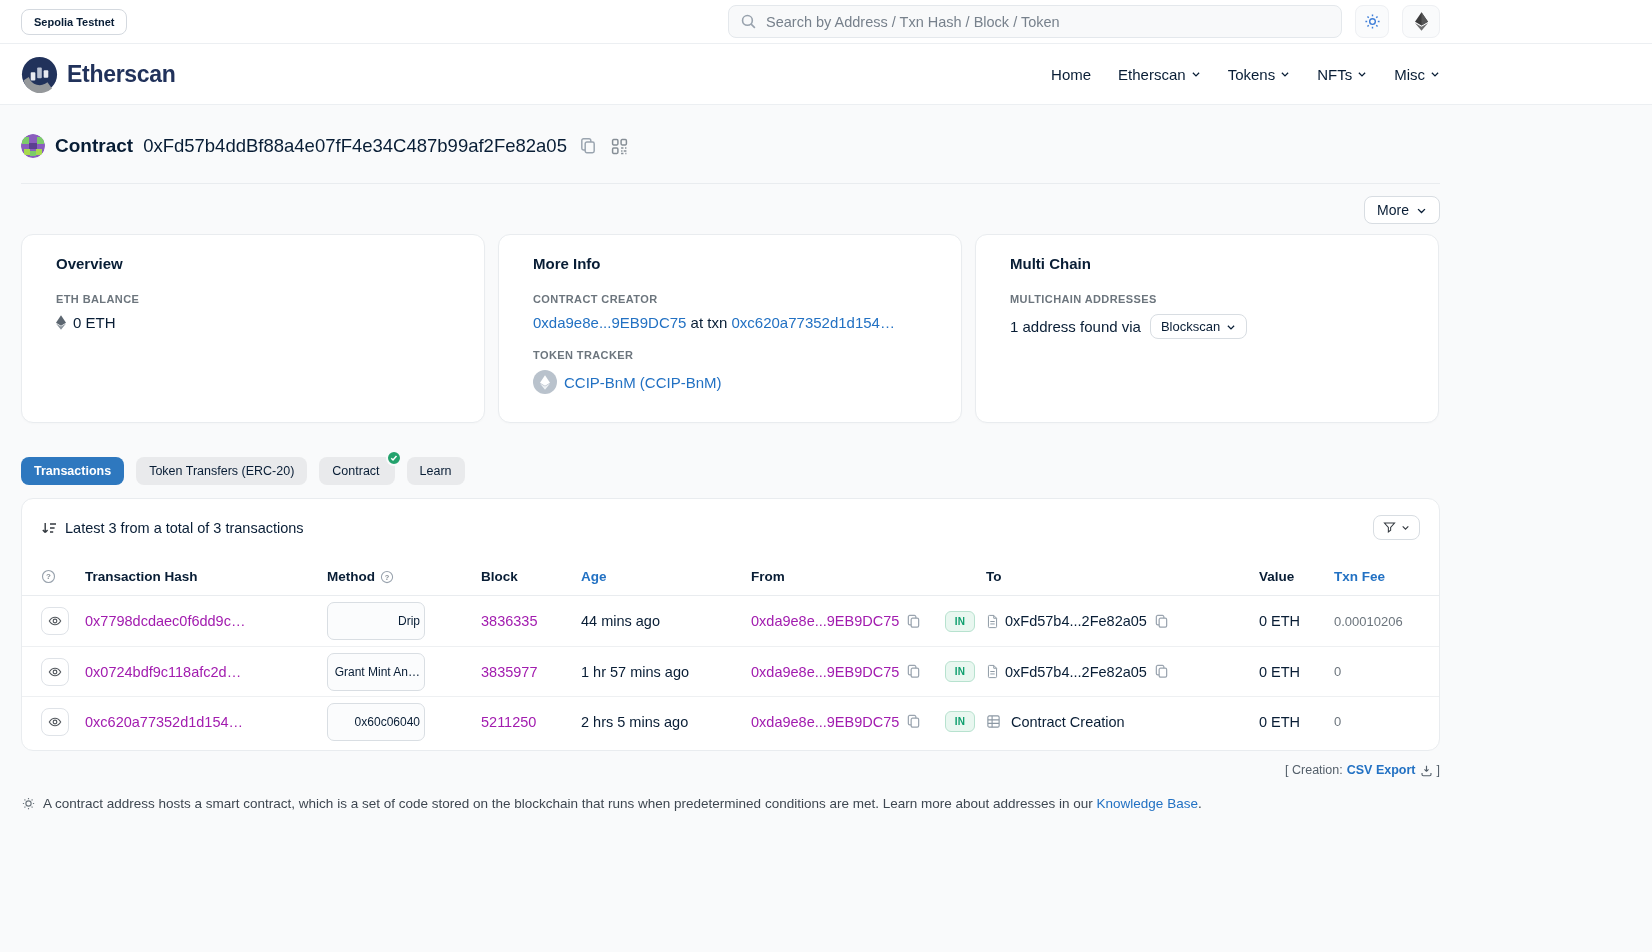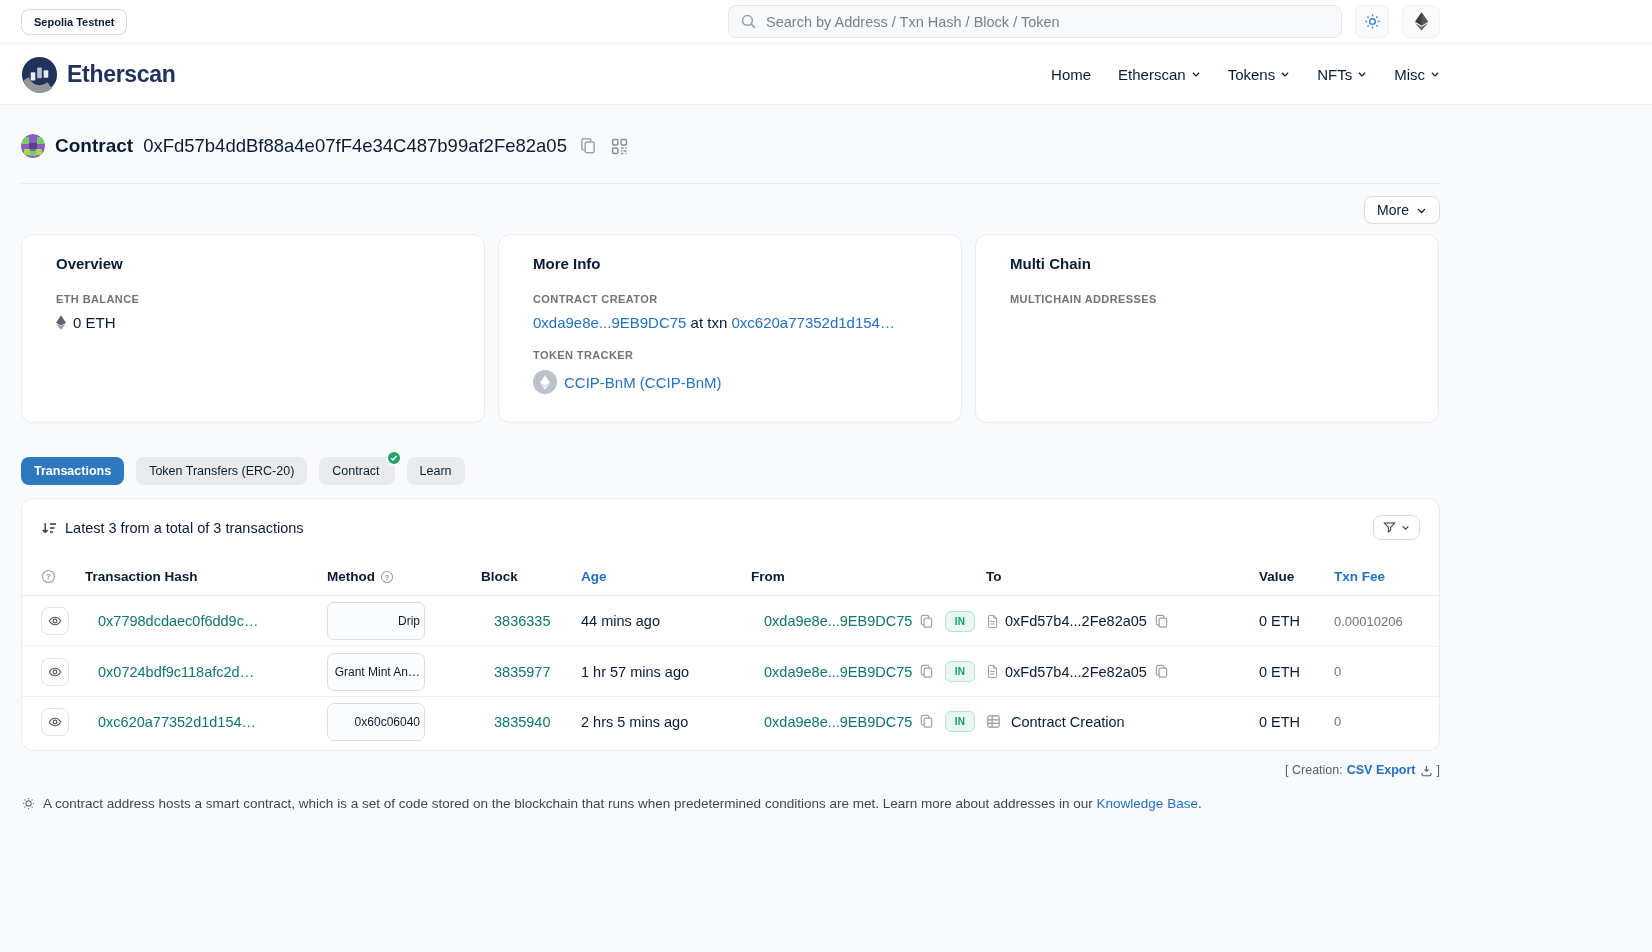--- a/index.html
+++ b/index.html
@@ -100,21 +100,21 @@
   .thead { height:38px; border-bottom:1px solid #e9ecef; margin-top:6px; }
   .thead .th { font-size:13.5px; font-weight:700; color:#081d35; }
   .thead .th.blue { color:#2271c3; cursor:pointer; }
   .trow { height:50px; font-size:14.5px; }
   .trow + .trow { border-top:1px solid #eef0f2; }
   .eye-btn {
     width:28px; height:28px; border:1px solid #dfe3e8; background:#fff; border-radius:8px;
     display:flex; align-items:center; justify-content:center; cursor:pointer;
   }
   .cell { display:flex; align-items:center; min-width:0; }
-  .cell a { color:#0f766e; text-decoration:none; white-space:nowrap; overflow:hidden;margin-left:13px; }
+  .cell a { color:#a21caf; text-decoration:none; white-space:nowrap; overflow:hidden; }
   .method-pill {
     width:98px; text-align:right; padding:11px 4px; font-size:12px; color:#081d35;
     background:#fbfcfd; border:1px solid #d9dee3; border-radius:7px; cursor:pointer;
     white-space:nowrap; overflow:hidden;
   }
   .copy-btn { background:none; border:none; cursor:pointer; padding:0; margin-left:7px; display:flex; }
   .in-badge {
     width:30px; padding:4px 0; text-align:center; font-size:10px; font-weight:700; letter-spacing:.3px;
     color:#0e9f6e; background:#e9f7f0; border:1px solid #b7e2cf; border-radius:6px;
   }
@@ -308,20 +308,31 @@
               <path d="M7 15.7l7-4.2L7 20l-7-8.5z" fill="#eef1f4"></path>
             </svg>
         </span>
         <a class="lnk">CCIP-BnM (CCIP-BnM)</a>
       </div>
     </div>
 
     <div class="card">
       <h2>Multi Chain</h2>
       <div class="mini-label">MULTICHAIN ADDRESSES</div>
+      <div class="value-row" style="gap:9px;">
+        <span>1 address found via</span>
+        <button class="provider-btn">
+          <span>Blockscan</span>
+          <span>
+              <svg width="10" height="10" viewBox="0 0 16 16" fill="none" stroke="#081d35" stroke-width="2">
+                <path d="M3 6l5 5 5-5"></path>
+              </svg>
+            </span>
+        </button>
+      </div>
     </div>
   </div>
 
   <div class="tabs">
     <button class="tab active">Transactions</button>
     <button class="tab">Token Transfers (ERC-20)</button>
     <button class="tab" style="padding-right:15px;">
       <span>Contract</span>
       <span class="check-badge">
         <svg width="8" height="8" viewBox="0 0 16 16" fill="none" stroke="#fff" stroke-width="3">
@@ -518,21 +529,21 @@
               </span>
             </button>
           </div>
           <div class="cell">
             <a href="#">0xc620a77352d1d154…</a>
           </div>
           <div class="cell">
             <span class="method-pill">0x60c06040</span>
           </div>
           <div class="cell">
-            <a href="#">3835940</a>
+            <a href="#">5211250</a>
           </div>
           <div class="cell">
             <span class="age-text">2 hrs 5 mins ago</span>
           </div>
           <div class="cell">
             <a href="#">0xda9e8e...9EB9DC75</a>
             <button class="copy-btn">
               <span>
                 <svg width="15" height="15" viewBox="0 0 16 16" fill="none" stroke="#9aa4af" stroke-width="1.3">
                   <rect x="5.5" y="4.5" width="8" height="9.5" rx="1.5"></rect>

